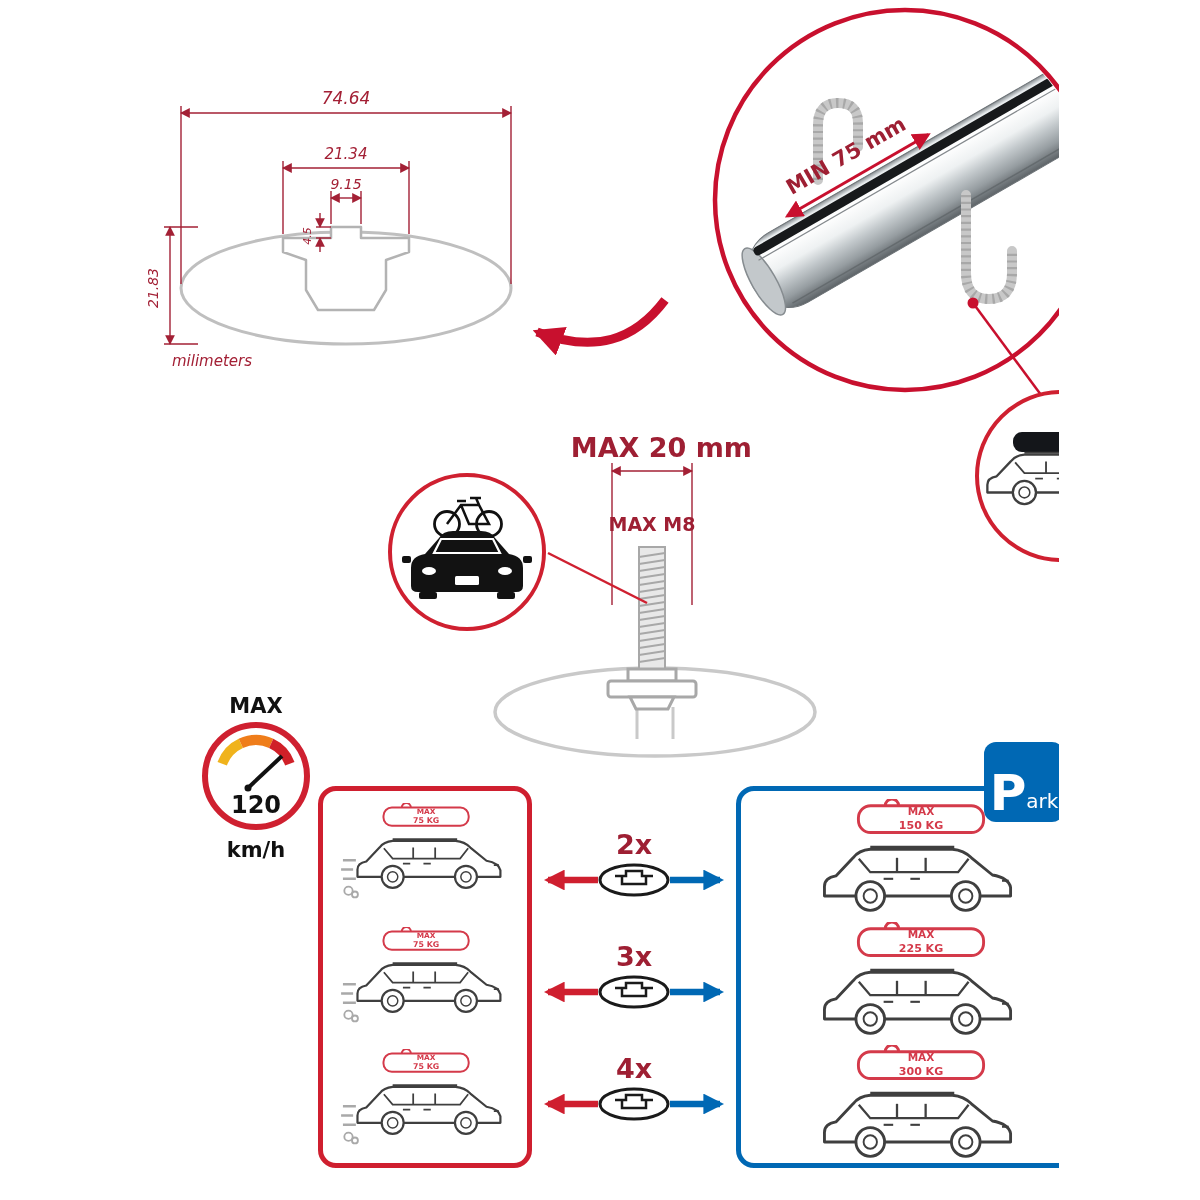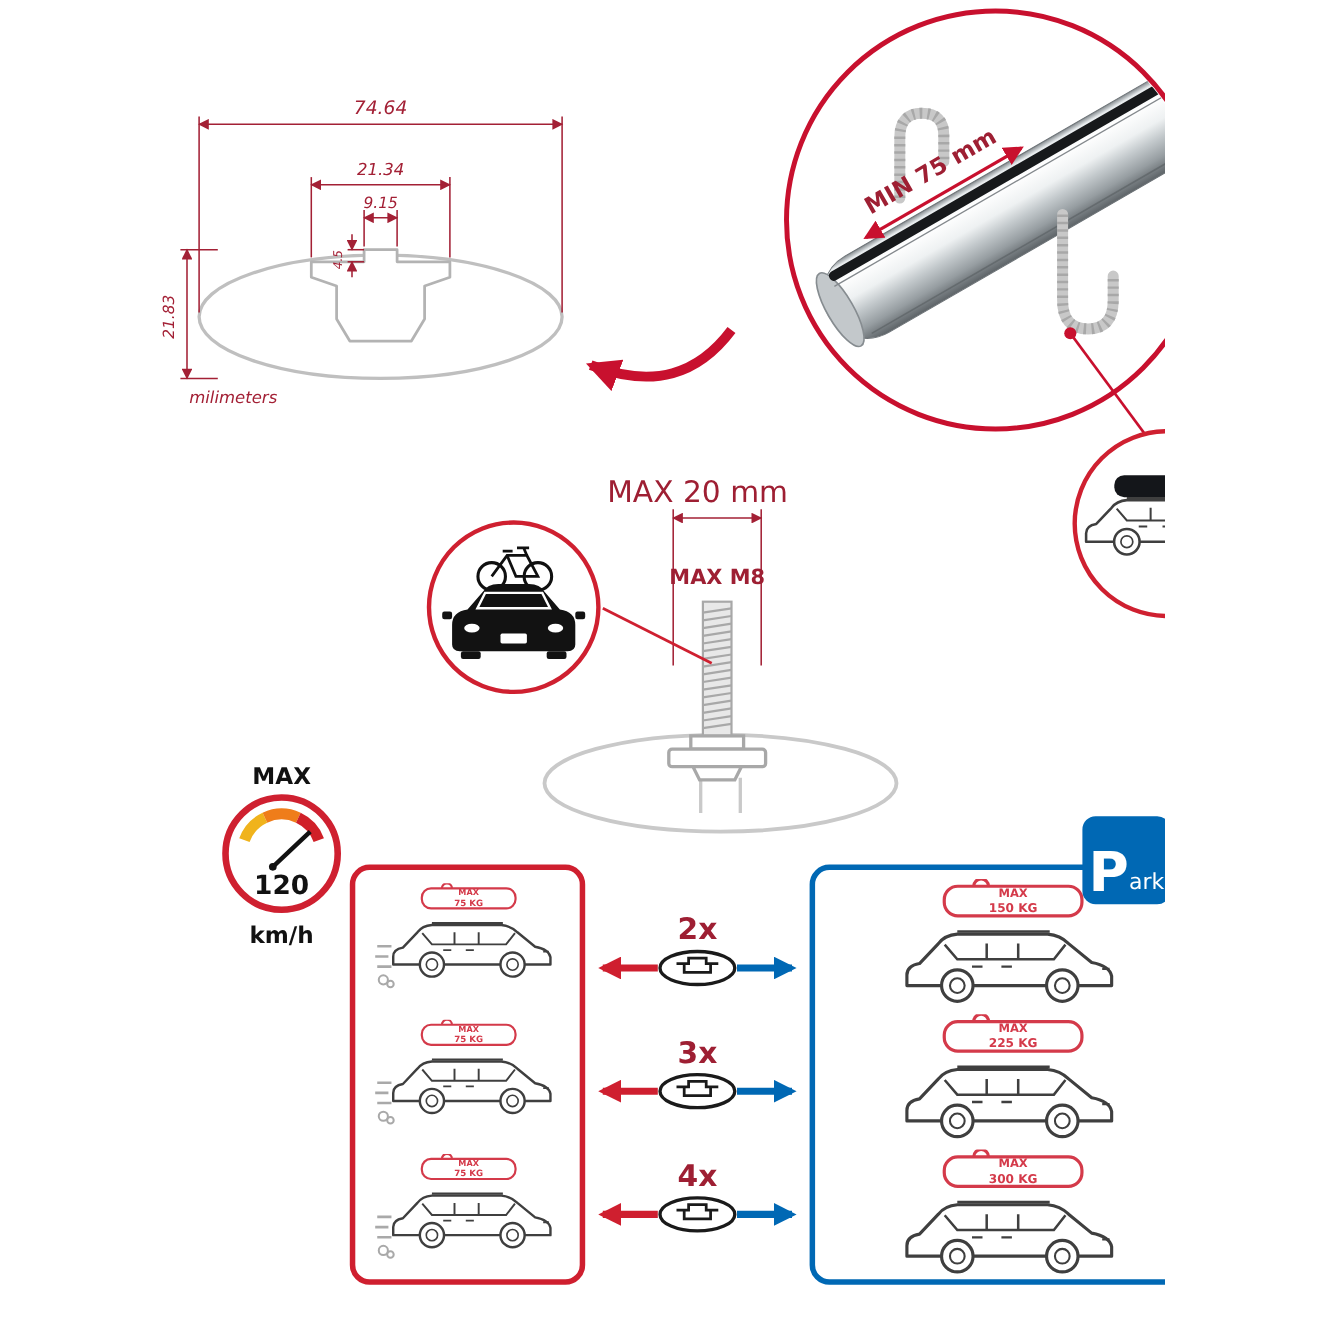--- a/index.html
+++ b/index.html
@@ -14,22 +14,22 @@
   .panel{position:absolute;border-radius:18px;background:#fff;box-sizing:border-box}
   #panelL{left:318px;top:786px;width:214px;height:382px;border:5px solid #cf1f2f}
   #panelR{left:736px;top:786px;width:386px;height:382px;border:5px solid #0068b4}
   #park{position:absolute;left:984px;top:742px;width:80px;height:80px;background:#0068b4;
         border-radius:12px;color:#fff;display:flex;align-items:flex-end;justify-content:center;
         padding-bottom:8px;box-sizing:border-box}
   #park .p{font-size:50px;font-weight:bold;line-height:.85}
   #park .ark{font-size:20px;margin-left:0;line-height:1.3}
   #gauge{position:absolute;left:198px;top:694px;width:116px;text-align:center;color:#111}
   #gauge .lbl{font-size:21px;font-weight:bold}
-  #maxtext{position:absolute;left:552px;top:432px;width:200px;text-align:left;
-           font-size:27px;font-weight:normal;color:#9e1f33}
+  #maxtext{position:absolute;left:552px;top:432px;width:200px;text-align:right;
+           font-size:27px;font-weight:bold;color:#9e1f33}
 </style>
 </head>
 <body>
 
 <div id="canvas">
 
 <svg width="0" height="0" style="position:absolute">
   <defs>
     <marker id="dimA" viewBox="0 0 10 10" refX="9" refY="5" markerWidth="9" markerHeight="7" orient="auto-start-reverse">
       <path d="M0 0 L10 5 L0 10 Z" fill="#a32035"></path>

